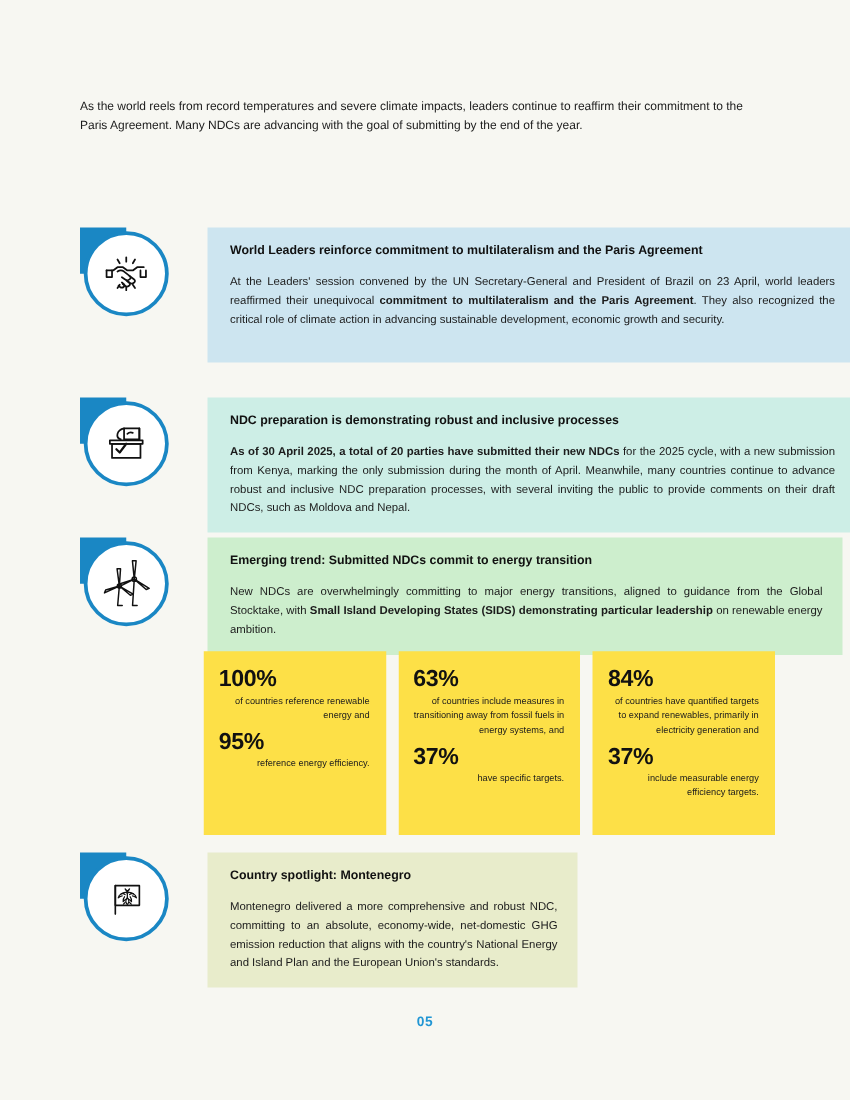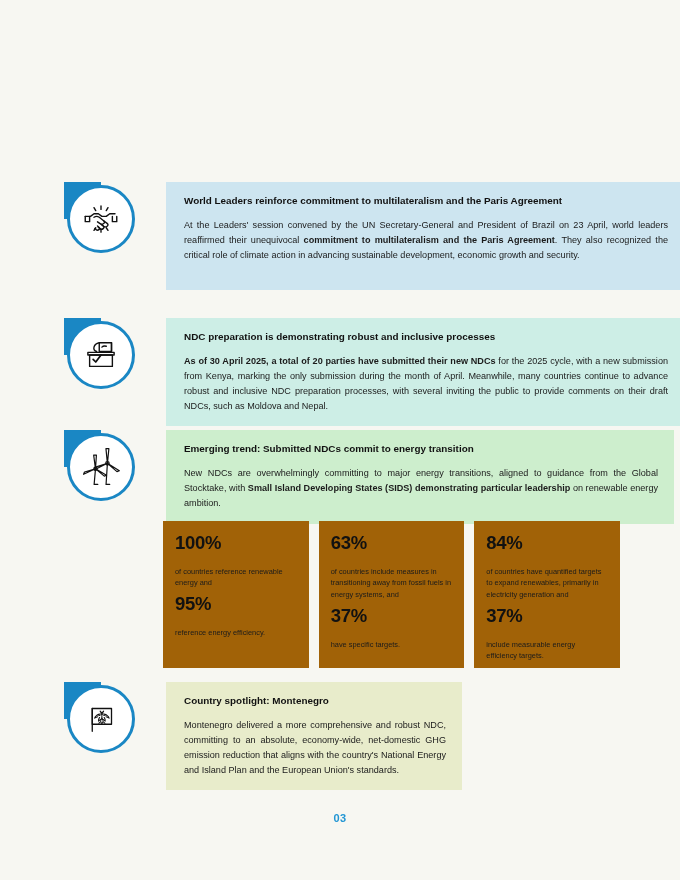--- a/index.html
+++ b/index.html
@@ -111,38 +111,39 @@
     left: 163px;
     top: 521px;
     width: 457px;
     height: 147px;
     display: flex;
     gap: 10px;
   }
 
   .stat-box {
     flex: 1 1 0;
-    background: #a16207;
+    background: #fde047;
     padding: 12px 13px 10px 12px;
   }
 
   .stat-num {
     font-size: 18.5px;
     font-weight: bold;
     color: #111111;
     line-height: 1.12;
     letter-spacing: -0.3px;
   }
 
   .stat-text {
     font-size: 7.4px;
     line-height: 1.58;
     color: #1b1b1b;
-    margin-top: 12px;
+    margin-top: 1px;
     margin-bottom: 5px;
+    text-align: right;
   }
 
   
   .footer {
     position: absolute;
     left: 0;
     top: 812px;
     width: 680px;
     text-align: center;
     font-size: 11px;
@@ -150,20 +151,21 @@
     color: #2196d4;
     letter-spacing: 0.4px;
   }
 </style>
 </head>
 <body>
 
 <div class="page">
 
   <div class="header">
+    <div class="page-intro">As the world reels from record temperatures and severe climate impacts, leaders continue to reaffirm their commitment to the Paris Agreement. Many NDCs are advancing with the goal of submitting by the end of the year.</div>
   </div>
 
   <div class="card-row" style="top:182px;">
     <div class="badge">
       <div class="badge-corner"></div>
       <div class="badge-circle">
         <svg width="42" height="42" viewBox="0 0 48 48">
           <g fill="none" stroke="#111" stroke-width="1.6" stroke-linecap="round" stroke-linejoin="round">
             <path d="M6 21 h6 l4 -3 h5 l4 3 h5 l4 -3 h6"></path>
             <path d="M6 21 v6 h5 v-6"></path>
@@ -277,15 +279,15 @@
           </g>
         </svg>
       </div>
     </div>
     <div class="card" style="top:0; width:296px; min-height:74px; background:#e8eccb;">
       <div class="card-title">Country spotlight: Montenegro</div>
       <div class="card-body"><span>Montenegro delivered a more comprehensive and robust NDC, committing to an absolute, economy-wide, net-domestic GHG emission reduction that aligns with the country's National Energy and Island Plan and the European Union's standards.</span></div>
     </div>
   </div>
 
-  <div class="footer">03</div>
+  <div class="footer">05</div>
 
 </div>
 
 </body></html>

